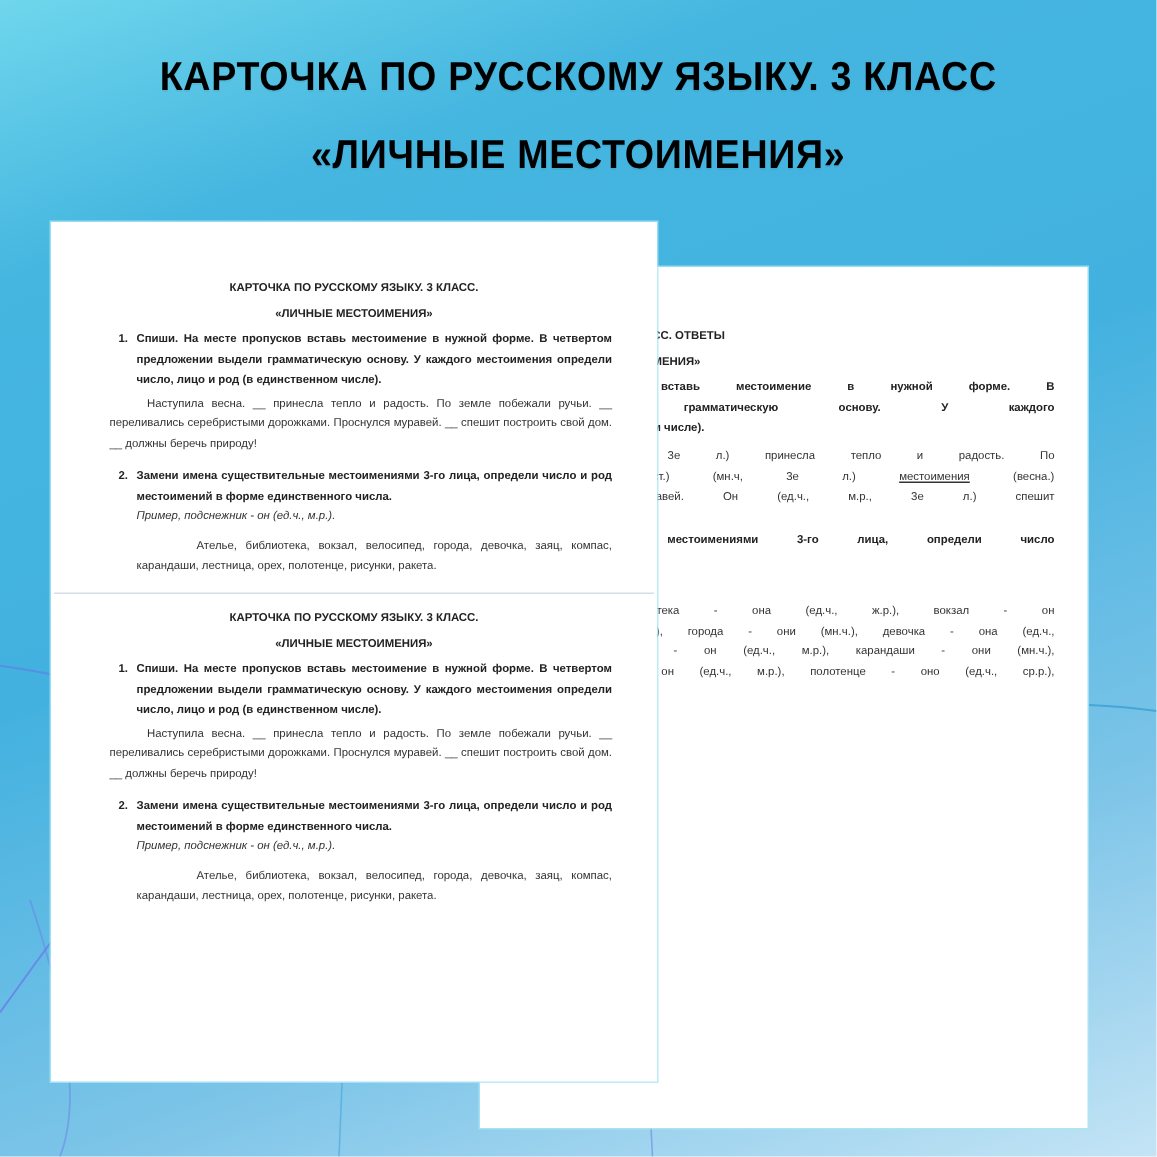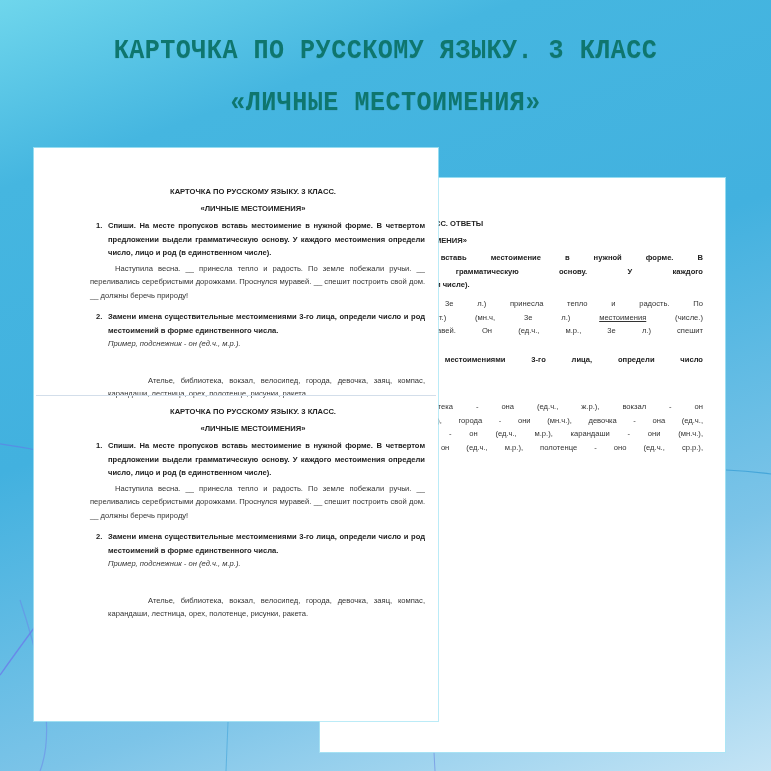--- a/index.html
+++ b/index.html
@@ -5,57 +5,57 @@
   * { box-sizing: border-box; margin: 0; padding: 0; }
   html, body { width: 771px; height: 771px; overflow: hidden; }
   body {
     position: relative;
     font-family: "Liberation Sans", sans-serif;
     background: linear-gradient(160deg, #6fd6ec 0%, #45b6e0 18%, #42b1df 45%, #7cc4e8 75%, #c4e4f5 100%);
   }
   .bg-lines { position: absolute; inset: 0; pointer-events: none; }
   .banner {
     position: absolute; left: 0; right: 0; top: 30px;
-    text-align: center; color: #0f766e;
-    font-family: Liberation Mono, monospace; font-weight: bold;
+    text-align: center; color: #000000;
+    font-family: Liberation Sans, sans-serif; font-weight: bold;
     letter-spacing: 0.5px;
     text-shadow: 0 1px 0 rgba(0,0,0,0.05);
   }
   .banner .line1 { font-size: 27px; line-height: 42px; transform: scaleX(0.93); display:block; }
   .banner .line2 { font-size: 27px; line-height: 42px; margin-top: 10px; transform: scaleX(0.93); display:block; }
 
   .page {
     position: absolute; background: #ffffff;
     box-shadow: 0 0 0 1px rgba(170,230,245,0.8);
     color: #222;
     overflow: hidden;
   }
   .page.left { left: 34px; top: 148px; width: 404px; height: 573px; z-index: 3; }
   .page.right { left: 320px; top: 178px; width: 405px; height: 574px; z-index: 2; }
 
-  .card { position: absolute; left: 17px; width: 404px; }
+  .card { position: absolute; left: 0; width: 404px; }
   .card.top { top: 38px; }
   .card.bottom { top: 258px; }
   .sep {
     position: absolute; left: 2px; width: 400px; top: 247px; height: 1px;
     background: #d3deea;
   }
 
   .title { font-size: 7.6px; font-weight: bold; text-align: center; line-height: 11px; }
   .subtitle { font-size: 7.6px; font-weight: bold; text-align: center; line-height: 11px; margin-top: 6px; }
 
   .task { position: relative; padding-left: 57px; padding-right: 30px; font-size: 7.6px; line-height: 13.5px; text-align: justify; }
   .task .num { position: absolute; left: 45px; top: 0; font-weight: bold; }
   .task .q { font-weight: bold; }
   .task1 { margin-top: 5px; }
   .passage { padding-left: 39px; padding-right: 30px; font-size: 7.6px; line-height: 13.5px; text-align: justify; margin-top: 2px; color:#333; }
   .passage .indent { display: inline-block; width: 25px; }
   .task2 { margin-top: 8px; }
   .example { font-style: italic; font-weight: normal; color: #333; }
-  .words { padding-left: 57px; padding-right: 30px; font-size: 7.6px; line-height: 13.5px; text-align: justify; margin-top: 23px; color:#333; }
+  .words { padding-left: 57px; padding-right: 30px; font-size: 7.6px; line-height: 13.5px; text-align: justify; margin-top: 6px; color:#333; }
   .words .indent { display: inline-block; width: 40px; }
 
   
   .r-inner { position: absolute; left: 0; top: 0; width: 405px; height: 100%; }
   .r-title { position: absolute; top: 40px; left: 0; width: 405px; font-size: 7.6px; font-weight: bold; line-height: 11px; }
   .r-title .t1 { position: absolute; left: -38px; white-space: nowrap; }
   .r-title .t2 { position: absolute; left: 42px; top: 17px; white-space: nowrap; }
   .r-block { position: absolute; left: -105px; width: 488px; font-size: 7.6px; line-height: 13.5px; text-align: justify; }
   .r-block.q1 { top: 73px; font-weight: bold; }
   .r-block.ans1 { top: 119px; color: #333; }
@@ -94,21 +94,21 @@
       <span class="line j">четвертом предложении выдели грамматическую основу. У каждого</span>
       <span class="line">местоимения определи число, лицо и род (в единственном числе).</span>
     </div>
     <div class="r-block ans1">
       <span class="line j">Наступила весна. Она (ед.ч., ж.р., 3е л.) принесла тепло и радость. По</span>
       <span class="line j">
         <span>земле побежали ручьи.</span>
         <span class="u">Они</span>
         <span>(мест.) (мн.ч, 3е л.)</span>
         <span class="u">местоимения</span>
-        <span>(числе.)</span>
+        <span>(весна.)</span>
       </span>
       <span class="line j">серебристыми дорожками. Проснулся муравей. Он (ед.ч., м.р., 3е л.) спешит</span>
       <span class="line">построить свой дом. Мы (мн.ч, 1е л.) должны беречь природу!</span>
     </div>
     <div class="r-block q2">
       <span class="line j">2. Замени имена существительные местоимениями 3-го лица, определи число</span>
       <span class="line">и род местоимений в форме единственного числа.</span>
       <span class="line it">Пример, подснежник - он (ед.ч., м.р.).</span>
     </div>
     <div class="r-block ans2">

